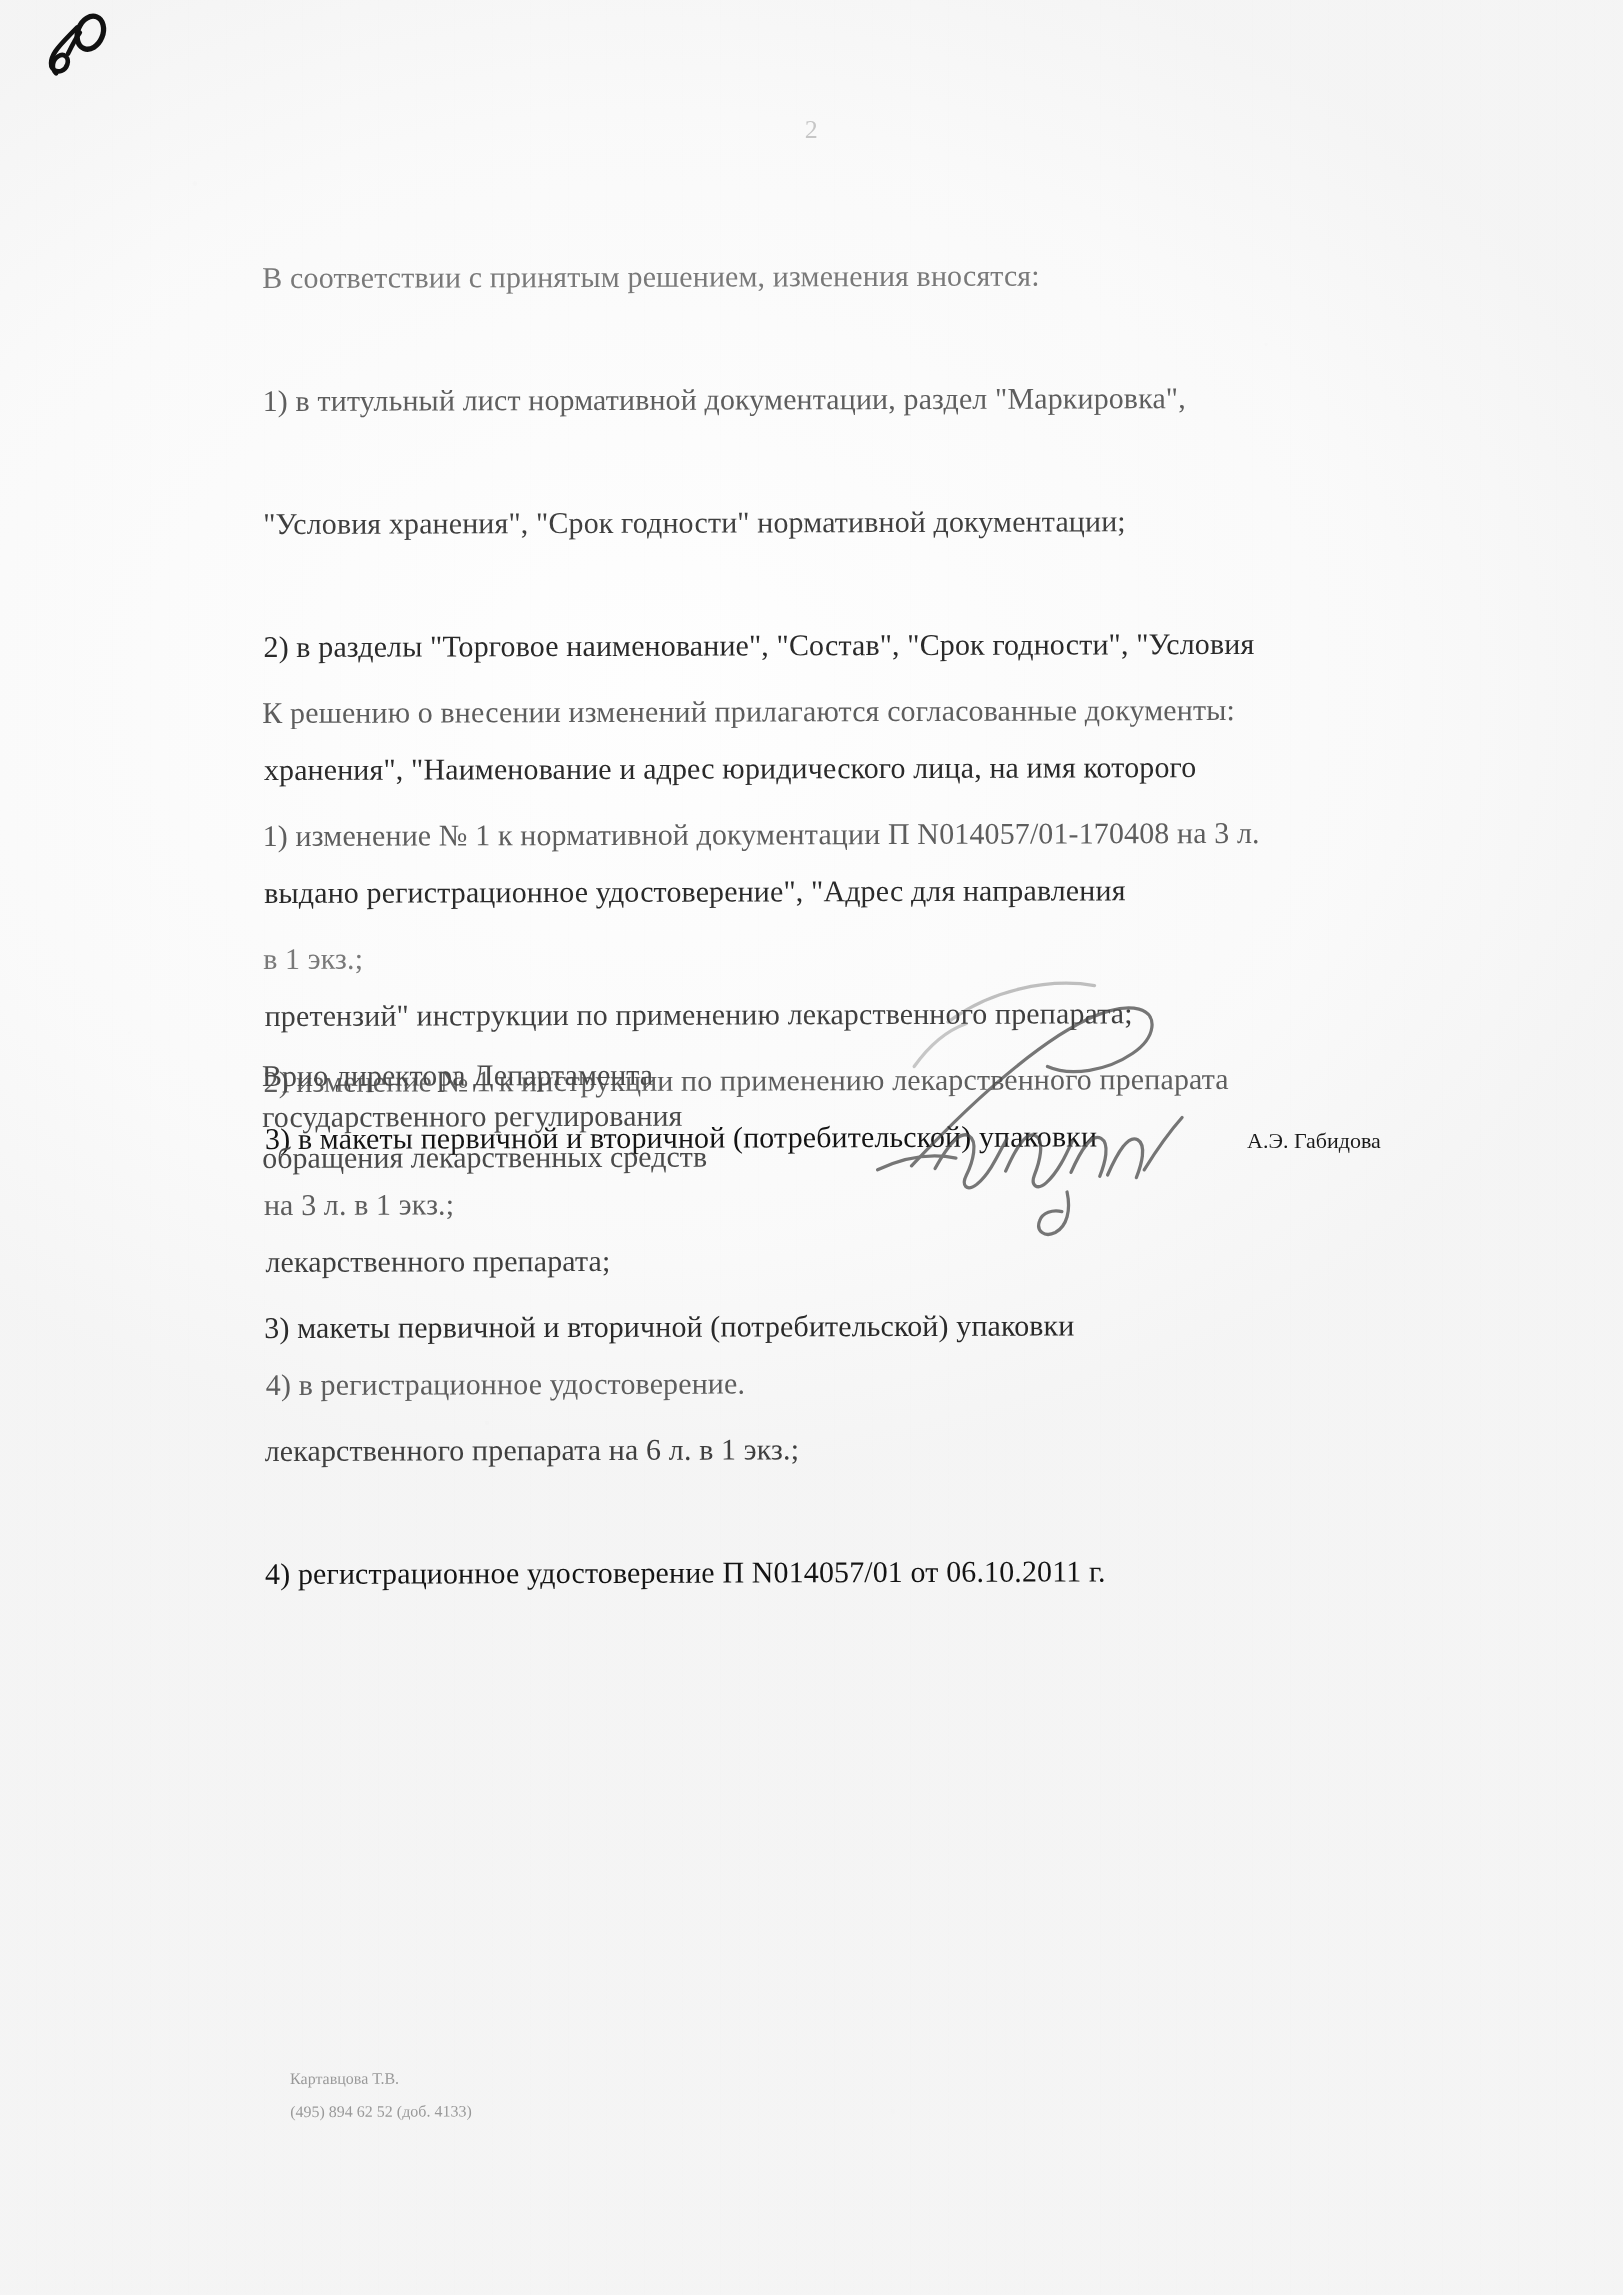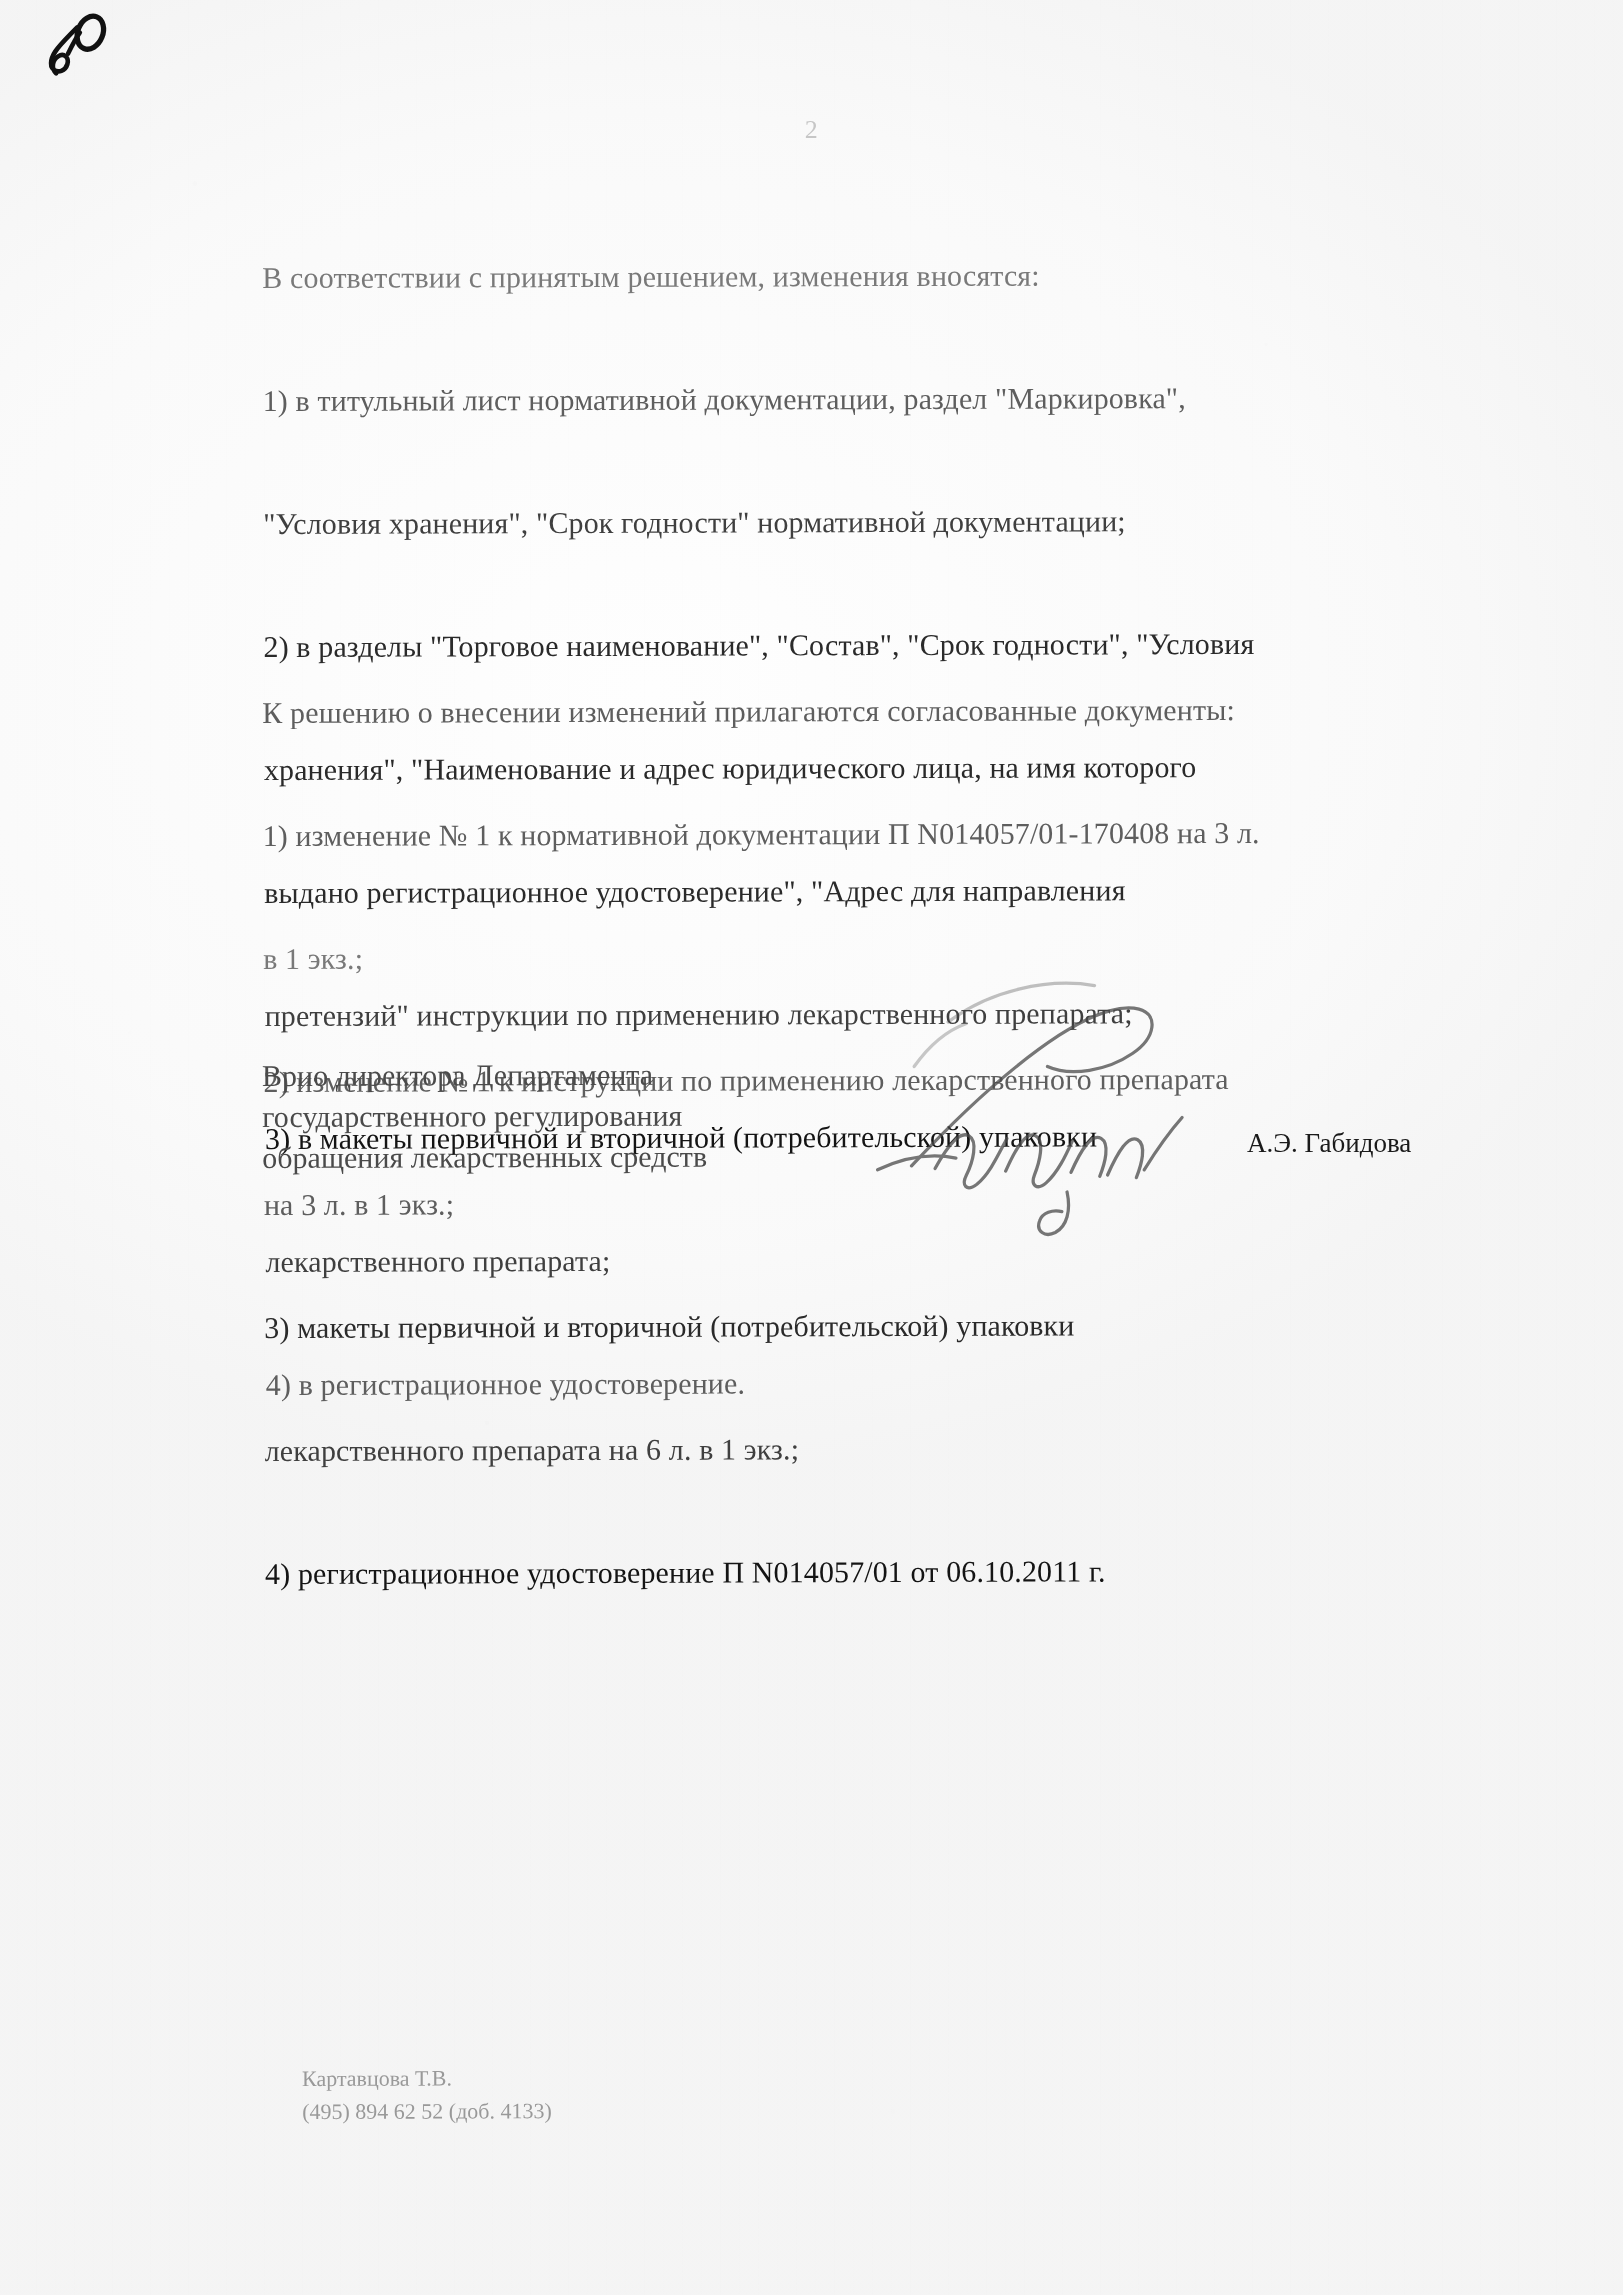--- a/index.html
+++ b/index.html
@@ -112,40 +112,40 @@
     width: 576px;
     font-size: 30px;
     line-height: 41px;
   }
   .sig-block .body-line { color: #4a4a4a; }
 
   .signer-name {
     position: absolute;
     left: 1247px;
     top: 1128px;
-    font-size: 27px;
+    font-size: 22px;
     color: #1a1a1a;
     white-space: nowrap;
   }
 
   .signature-ink {
     position: absolute;
     left: 851px;
     top: 962px;
     width: 406px;
     height: 281px;
     pointer-events: none;
   }
 
   
   .footer-block {
     position: absolute;
-    left: 302px;
+    left: 290px;
     top: 2062px;
-    font-size: 22px;
+    font-size: 16px;
     line-height: 33px;
     color: #8a8a8a;
     opacity: .85;
   }
   .footer-block .body-line { color: #8a8a8a; }
 </style>
 </head>
 <body>
 
 <div id="page">

